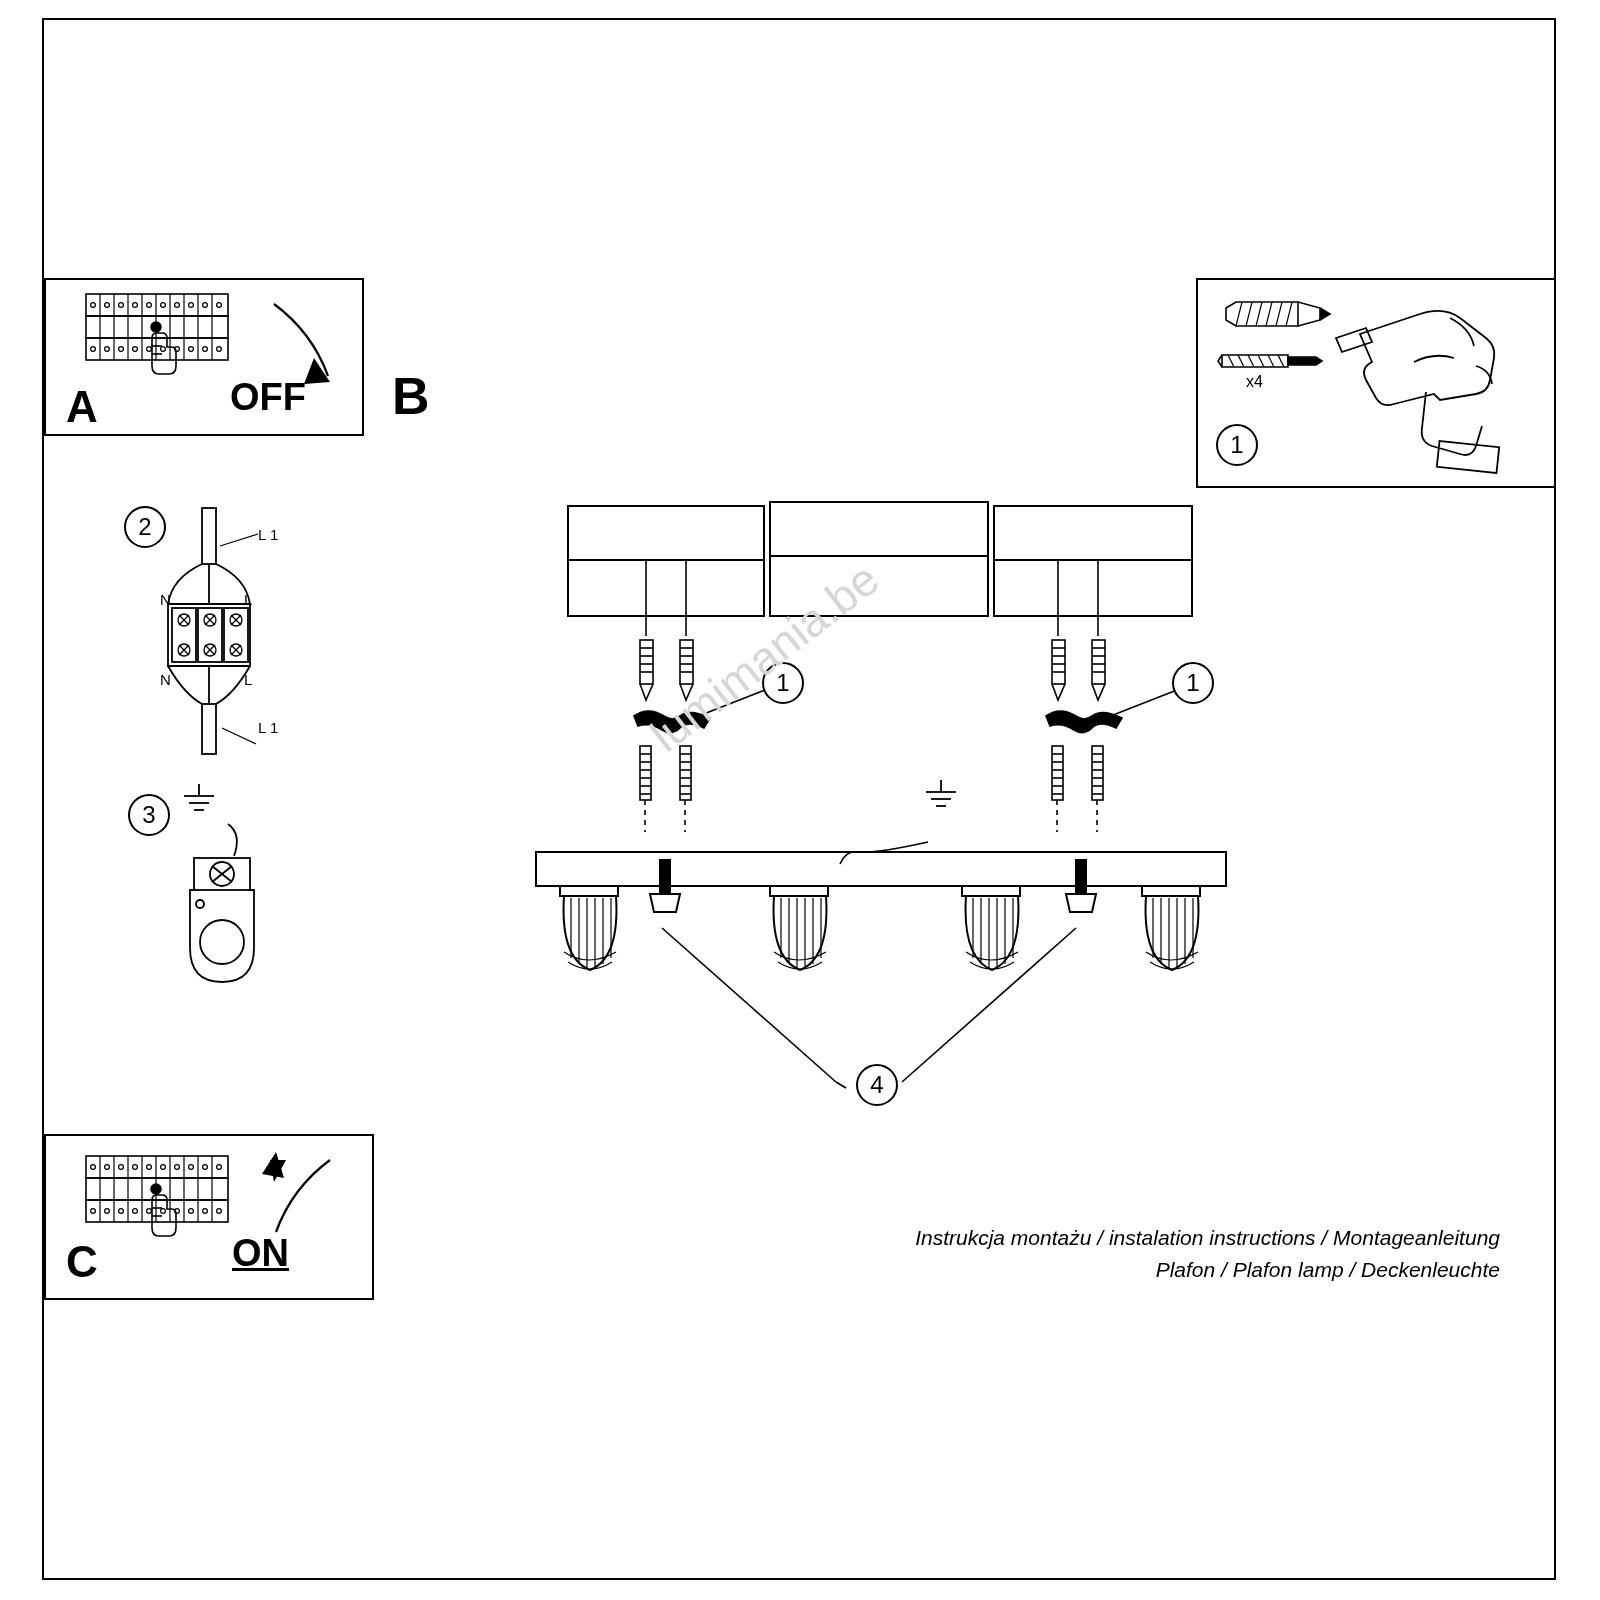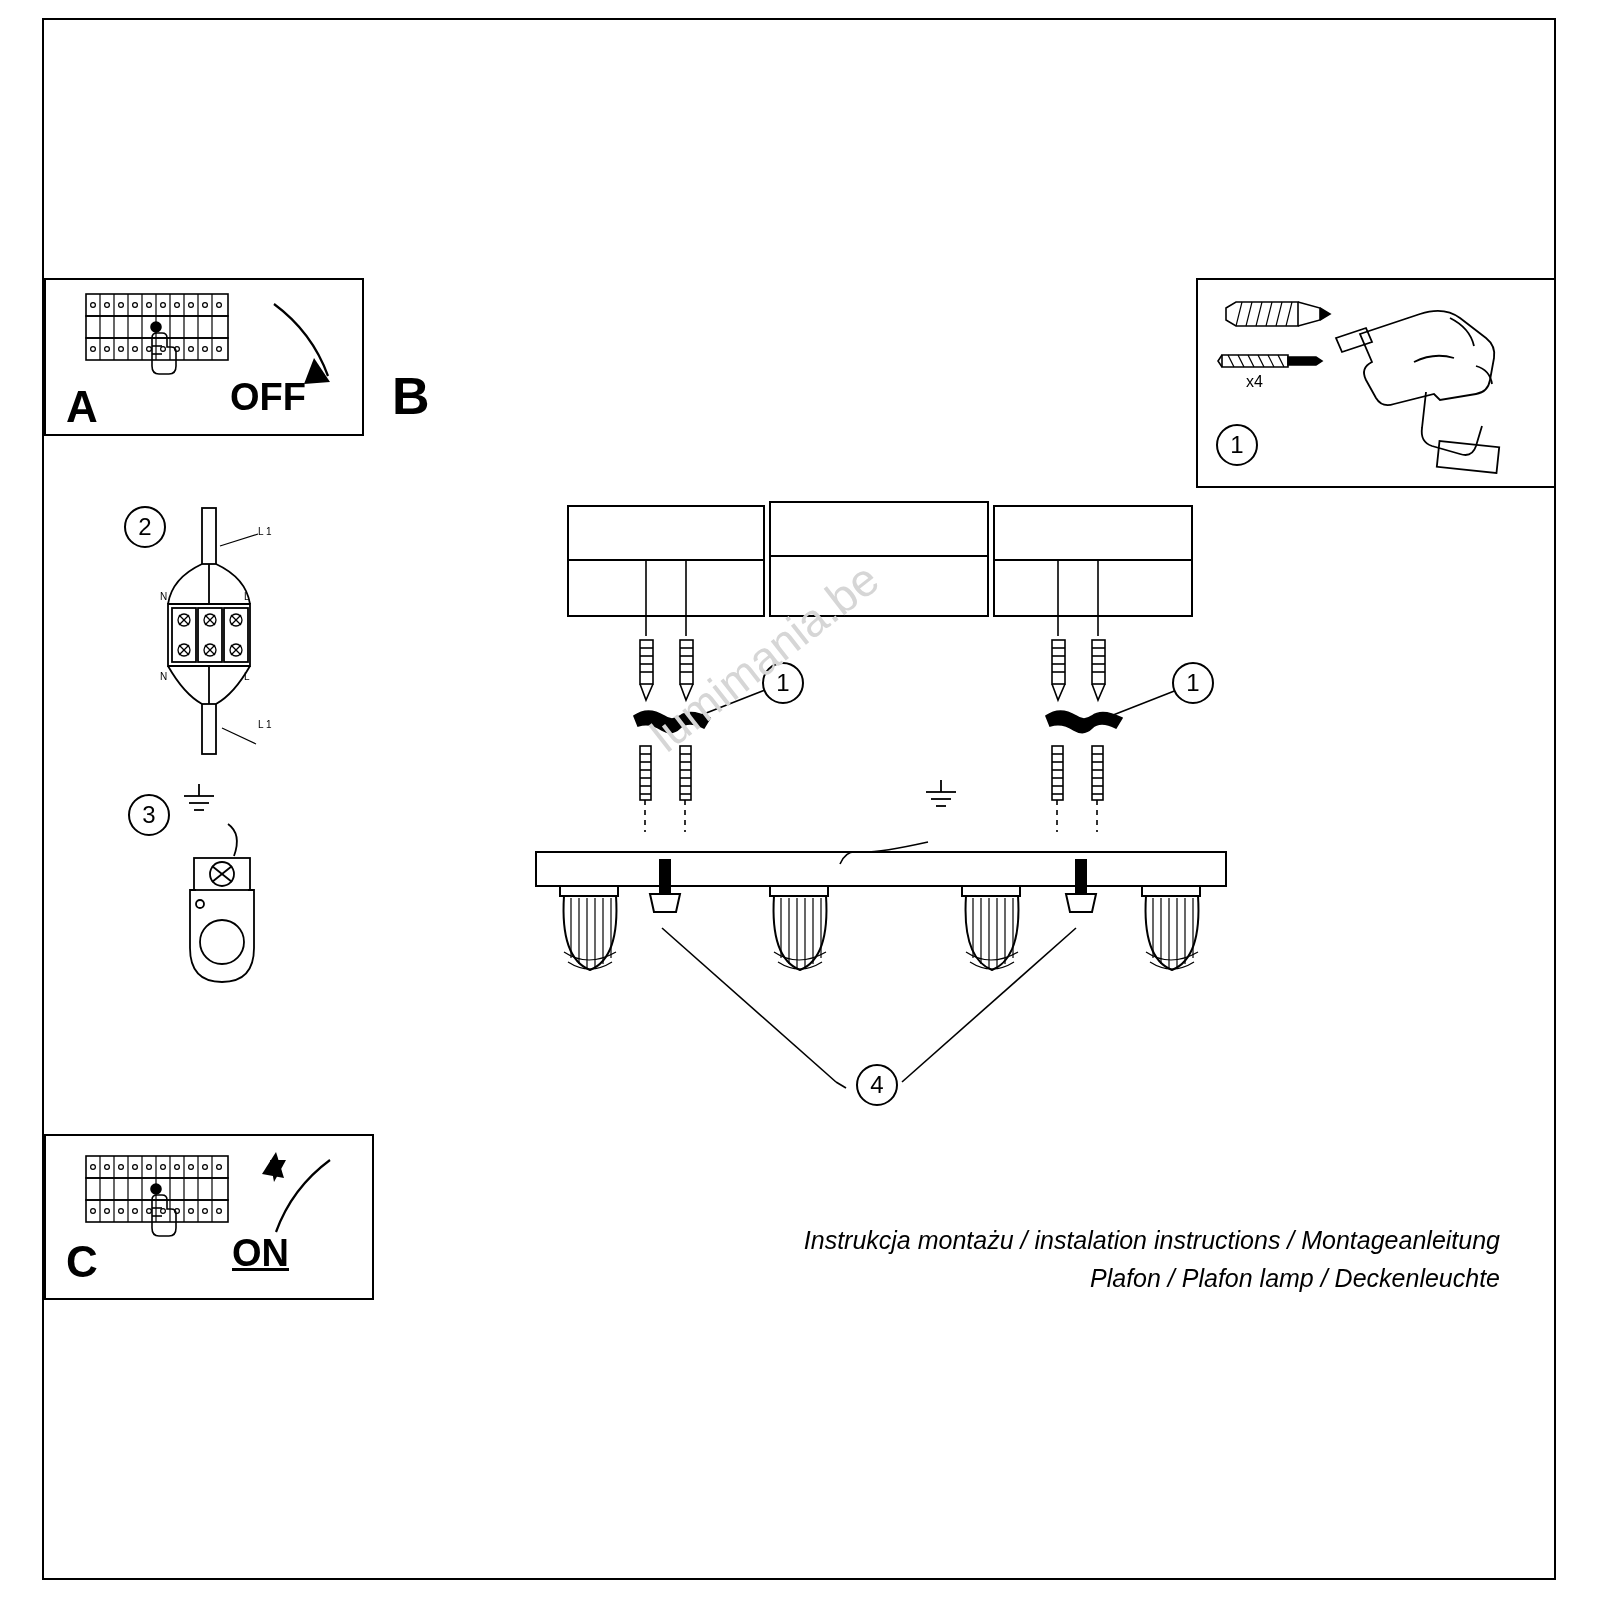--- a/index.html
+++ b/index.html
@@ -41,41 +41,41 @@
   }
   .word {
     position: absolute;
     font-size: 38px;
     font-weight: 700;
     color: #000;
     line-height: 1;
   }
   .smalltxt {
     position: absolute;
-    font-size: 10px;
+    font-size: 15px;
     color: #000;
     line-height: 1;
   }
   .callout {
     position: absolute;
     border: 2px solid #000;
     border-radius: 50%;
     width: 42px;
     height: 42px;
     box-sizing: border-box;
     display: flex;
     align-items: center;
     justify-content: center;
     font-size: 24px;
     color: #000;
     background: #fff;
   }
   .footer {
     position: absolute;
-    font-size: 25px;
+    font-size: 21px;
     font-style: italic;
     color: #000;
     line-height: 1.5;
     text-align: right;
   }
   .watermark {
     position: absolute;
     left: 640px;
     top: 720px;
     font-size: 46px;

